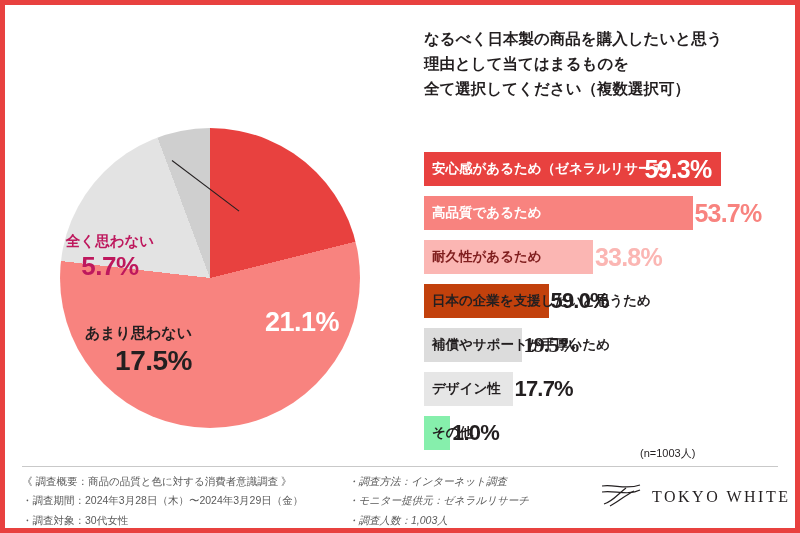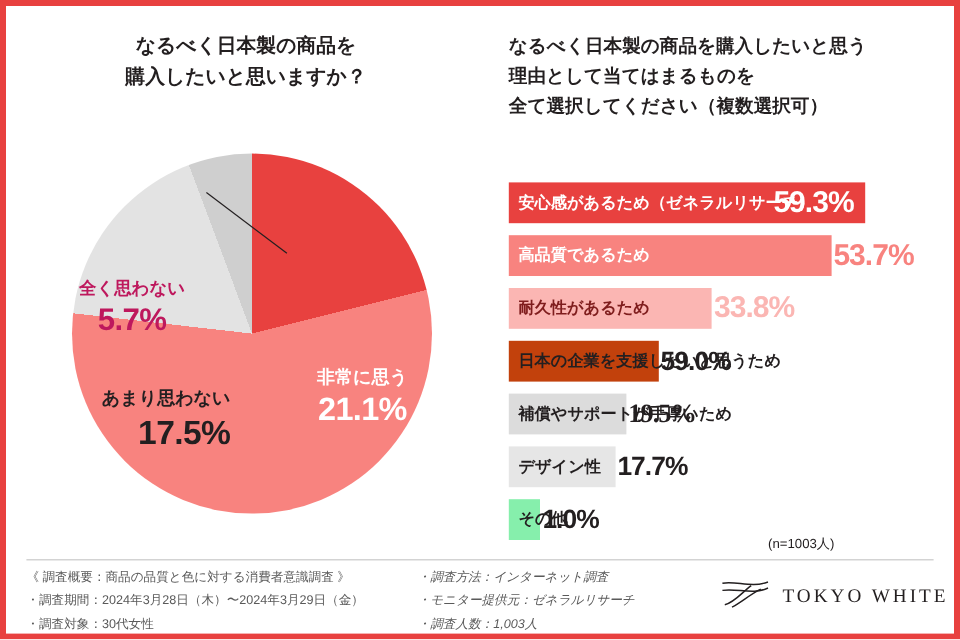--- a/index.html
+++ b/index.html
@@ -130,32 +130,27 @@
   }
 </style>
 </head>
 <body>
 
 <div id="page">
 
   <div class="frame-outer"></div>
   <div class="frame-inner"></div>
 
-  <div class="left-title">
-    <div>なるべく日本製の商品を</div>
-    <div>購入したいと思いますか？</div>
-  </div>
 
   <div class="pie-wrap">
     <div class="pie" id="pie-disc" style="background: conic-gradient(rgb(232, 65, 63) 0deg, rgb(232, 65, 63) 75.96deg, rgb(248, 131, 127) 75.96deg, rgb(248, 131, 127) 276.48deg, rgb(227, 227, 227) 276.48deg, rgb(227, 227, 227) 339.48deg, rgb(207, 207, 207) 339.48deg, rgb(207, 207, 207) 360deg);"></div>
 
     <div class="leader" style="left:112px; top:32px; width:84px; height:1px; transform:rotate(37deg); transform-origin:left center;"></div>
 
     <div class="slice-label lbl-hijou">
-      <div class="sl-name">非常に思う</div>
       <div class="sl-val">21.1%</div>
     </div>
 
     <div class="slice-label lbl-aru">
       <div class="sl-name">ある程度思う</div>
       <div class="sl-val">55.7%</div>
     </div>
 
     <div class="slice-label lbl-amari">
       <div class="sl-name">あまり思わない</div>

